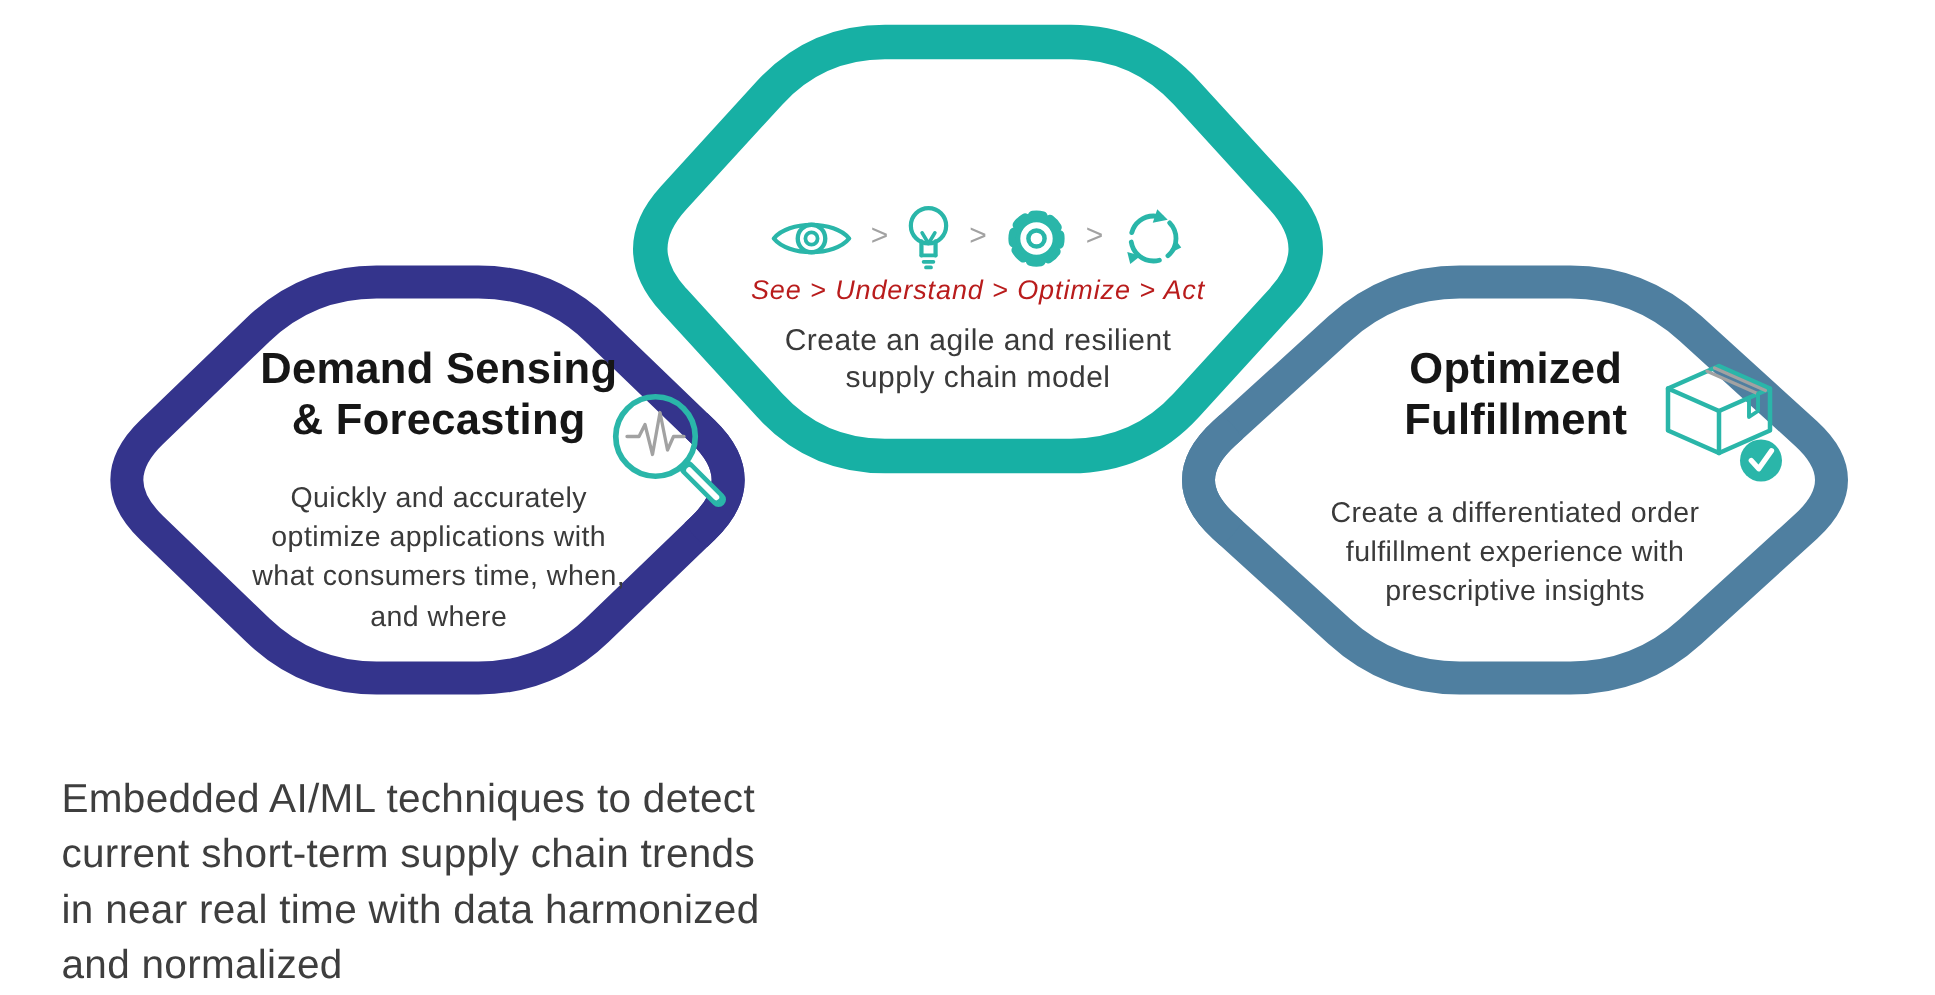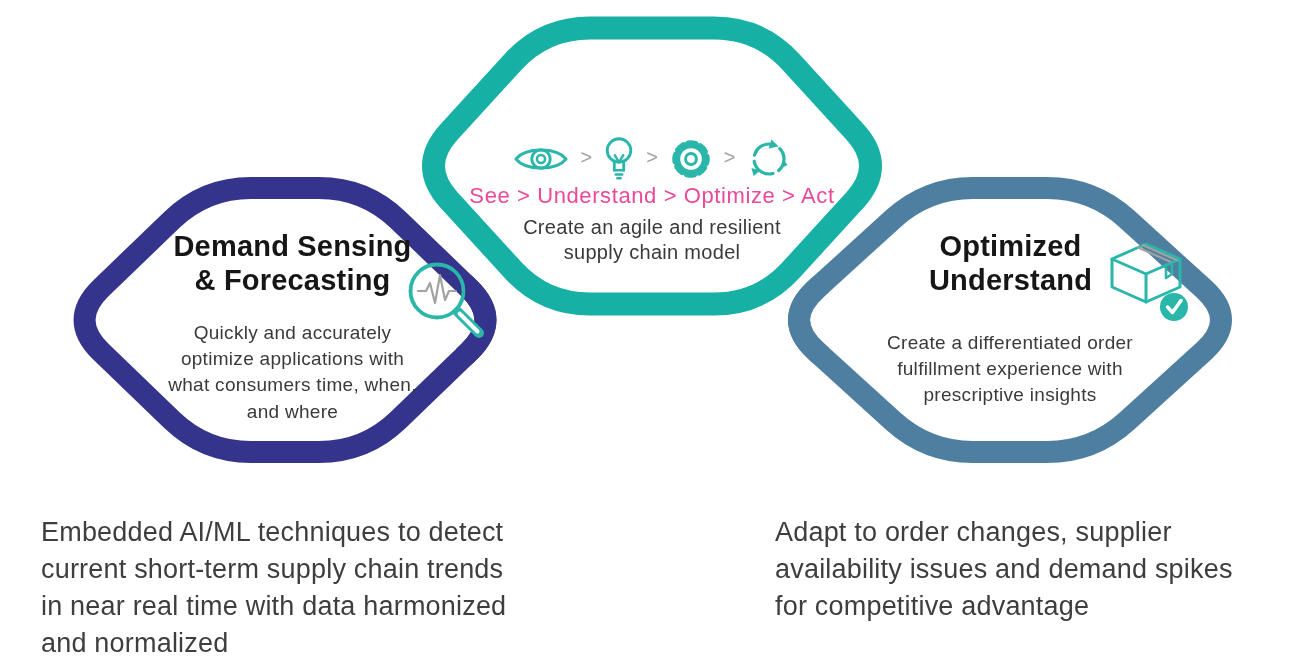--- a/index.html
+++ b/index.html
@@ -23,21 +23,21 @@
   .it{stroke:var(--teal-icon);fill:none;stroke-linecap:round;stroke-linejoin:round;}
   .ig{stroke:var(--gray);fill:none;stroke-linecap:round;stroke-linejoin:round;}
   .ft{fill:var(--teal-icon);stroke:none;}
   .fw{fill:none;stroke:#ffffff;stroke-linecap:round;stroke-linejoin:round;}
 
   .hex-title{font-weight:800;color:#161616;line-height:1.13;letter-spacing:.2px;}
   .title-center{font-size:32px;}
   .title-side{font-size:29px;line-height:1.16;}
   .icon-row{display:flex;align-items:center;justify-content:center;gap:11px;}
   .sep{color:var(--gray);font-size:20px;font-weight:400;line-height:1;padding-bottom:4px;}
-  .process-line{font-size:22px;letter-spacing:.6px;color:#ec4899;}
+  .process-line{font-size:18px;letter-spacing:.6px;color:#b91c1c;font-style:italic;}
   .subtitle{font-size:20px;line-height:1.25;letter-spacing:.3px;color:#3a3a3a;}
   .hex-body{font-size:19px;line-height:1.38;letter-spacing:.3px;color:#3a3a3a;}
   .footnote{font-size:27px;line-height:1.37;letter-spacing:.2px;color:#3e3e3e;}
 </style>
 </head>
 <body>
 
 <div class="canvas">
 
   <svg class="abs" style="left:0;top:0;" width="1290" height="663" viewBox="0 0 1290 663">
@@ -103,38 +103,35 @@
     <line class="it" stroke-width="10" x1="52" y1="52" x2="73" y2="73" stroke-linecap="round"></line>
     <line class="fw" stroke-width="4" x1="53.5" y1="53.5" x2="71.5" y2="71.5"></line>
   </svg>
 
   <div class="abs center hex-body pre" style="left:105px;top:320px;width:375px;">Quickly and accurately
 optimize applications with
 what consumers time, when,
 and where</div>
 
   <div class="abs center hex-title title-side pre" style="left:818px;top:230px;width:385px;">Optimized
-Understand</div>
+Fulfillment</div>
 
   <svg class="abs" style="left:1104px;top:240px;" width="88" height="84" viewBox="0 0 88 84">
     <polygon class="it" stroke-width="3" fill="#fff" points="42,4 76,19 42,34 8,19"></polygon>
     <polyline class="it" stroke-width="3" points="8,19 8,47 42,62 42,34"></polyline>
     <polyline class="it" stroke-width="3" points="76,19 76,47 42,62"></polyline>
     <path class="ig" stroke-width="2.2" d="M34,7.5 L68,22.5 M39,5.3 L73,20.3"></path>
     <path class="it" stroke-width="2.6" d="M62,25.5 L62,38 L68,34 L68,22.5"></path>
     <circle class="ft" cx="70" cy="67" r="14"></circle>
     <polyline class="fw" stroke-width="3.5" points="63.5,67 68.5,72.5 77,60.5"></polyline>
   </svg>
 
   <div class="abs center hex-body pre" style="left:820px;top:330px;width:380px;">Create a differentiated order
 fulfillment experience with
 prescriptive insights</div>
 
   <div class="abs footnote pre" style="left:22px;top:514px;width:640px;margin-left:19px;">Embedded AI/ML techniques to detect
 current short-term supply chain trends
 in near real time with data harmonized
 and normalized</div>
 
-  <div class="abs footnote pre" style="left:775px;top:514px;width:515px;">Adapt to order changes, supplier
-availability issues and demand spikes
-for competitive advantage</div>
 
 </div>
 
 </body></html>

